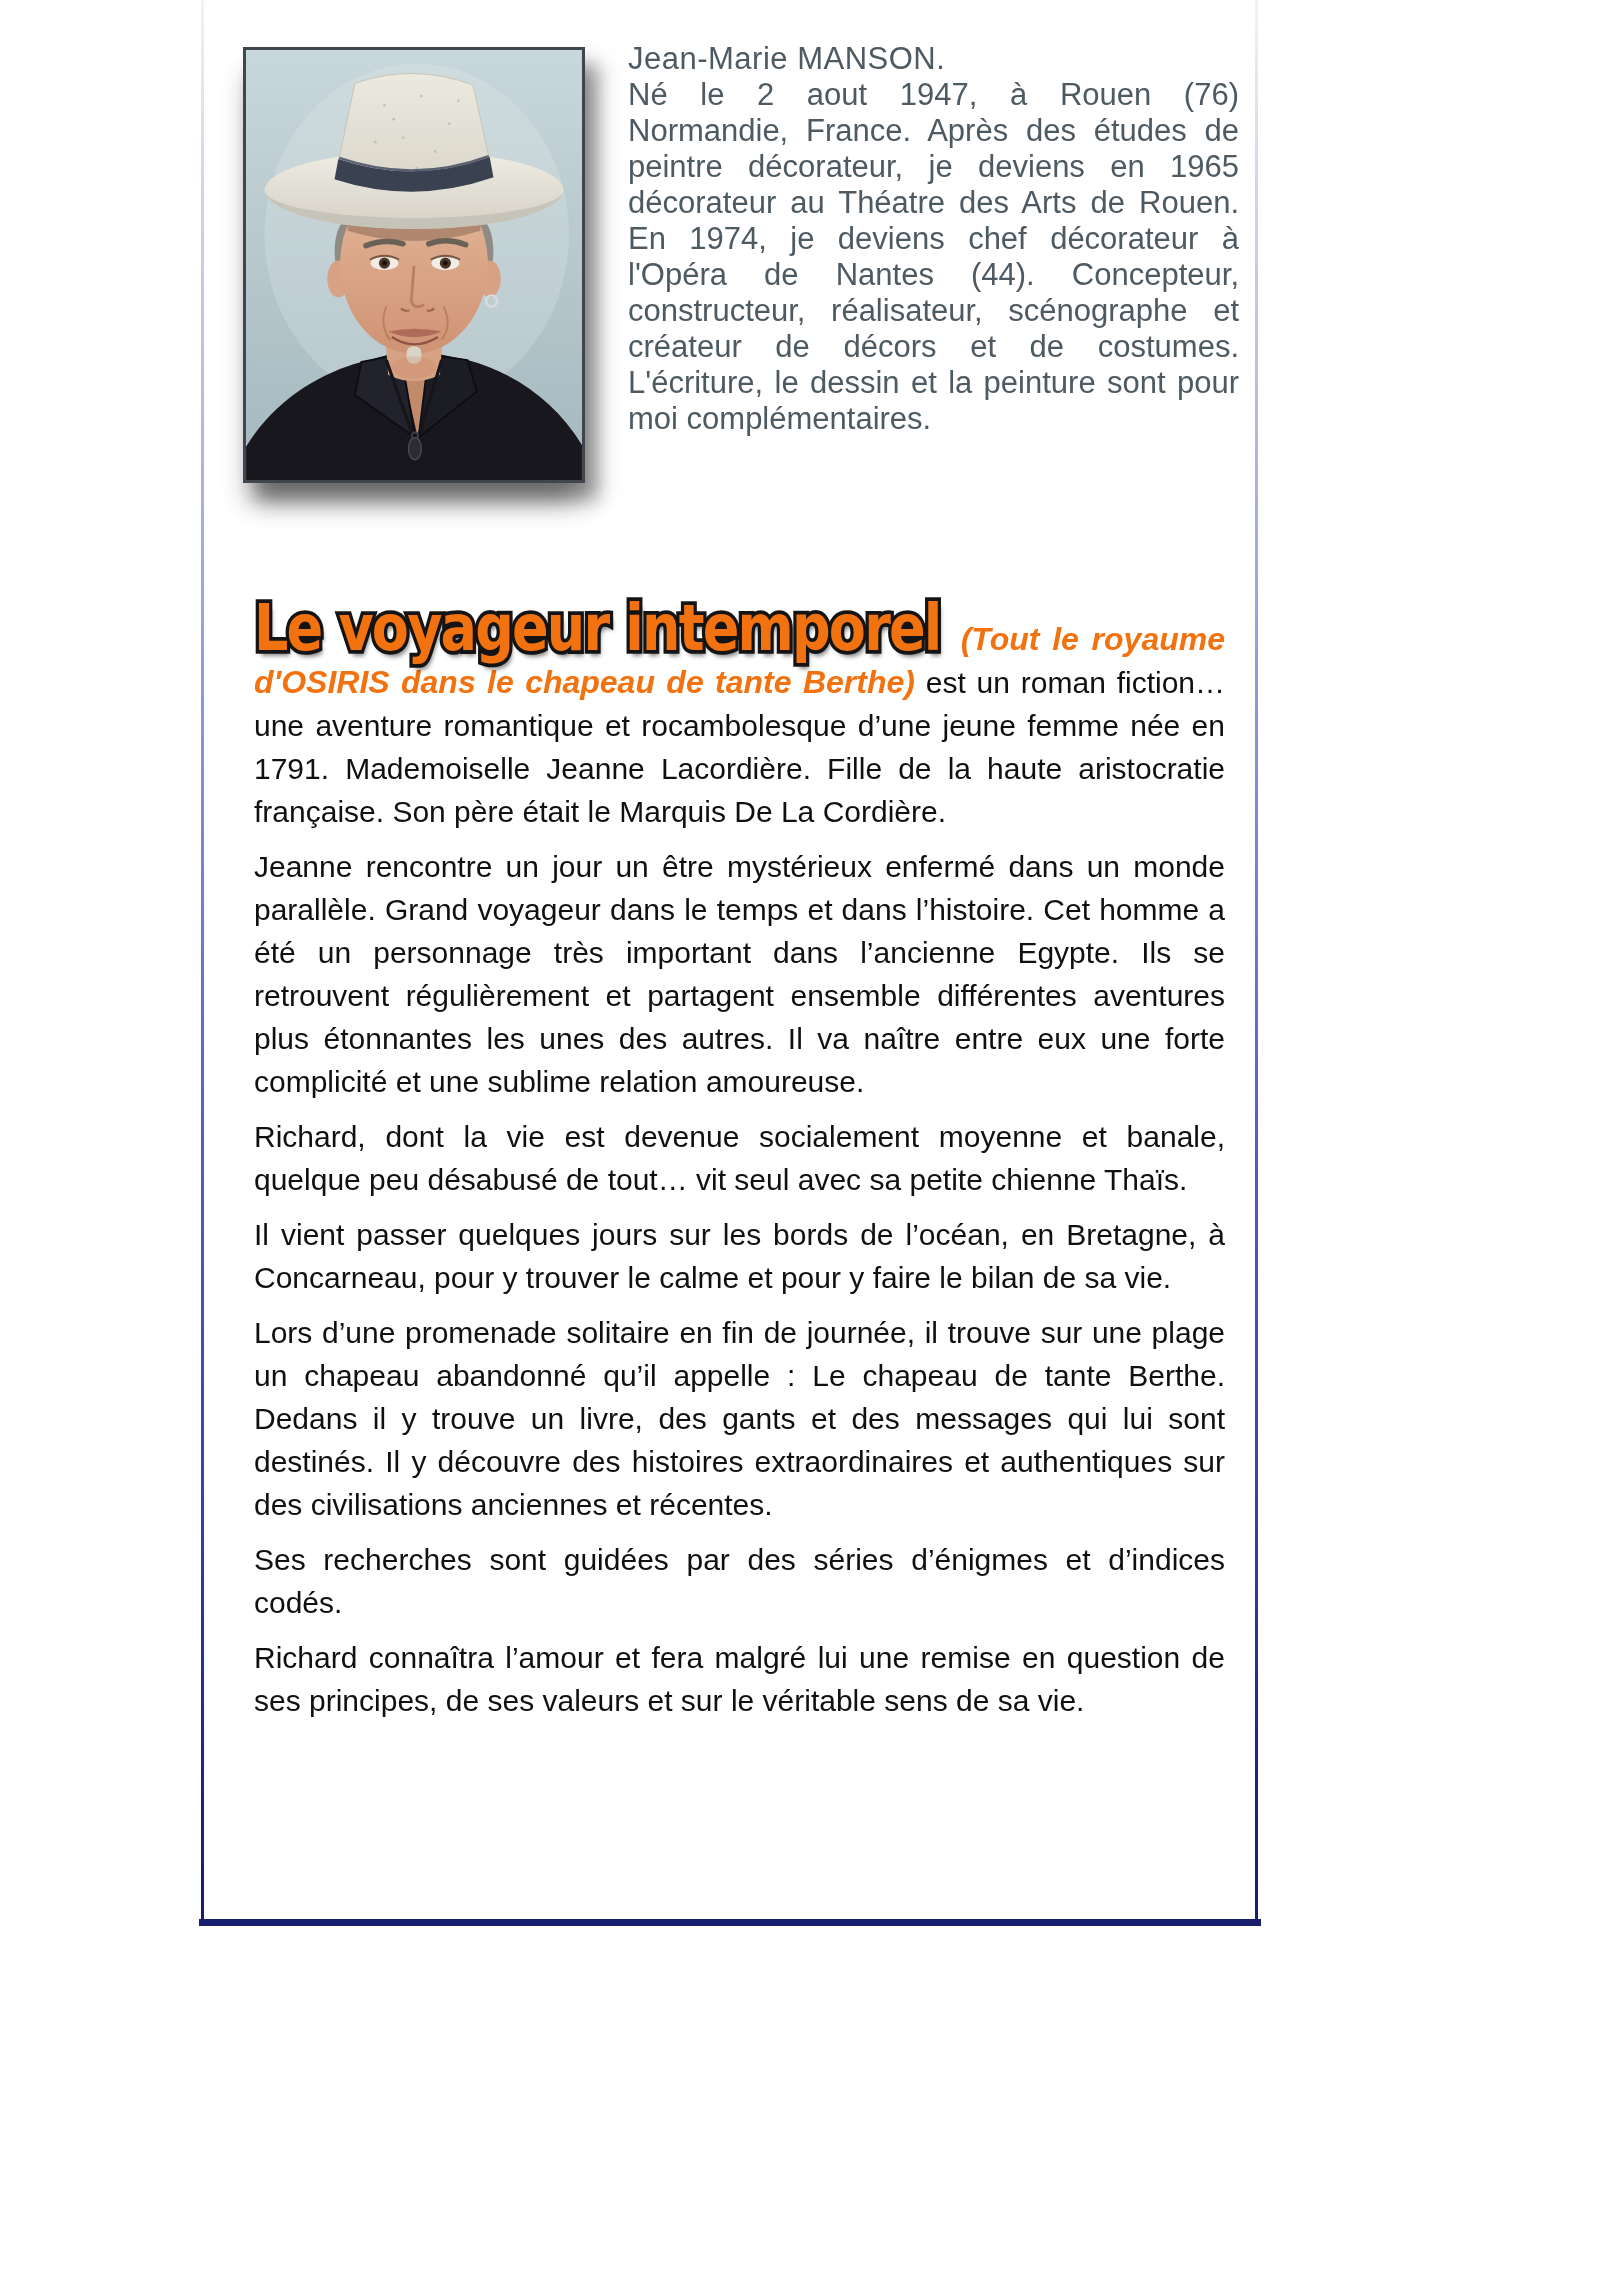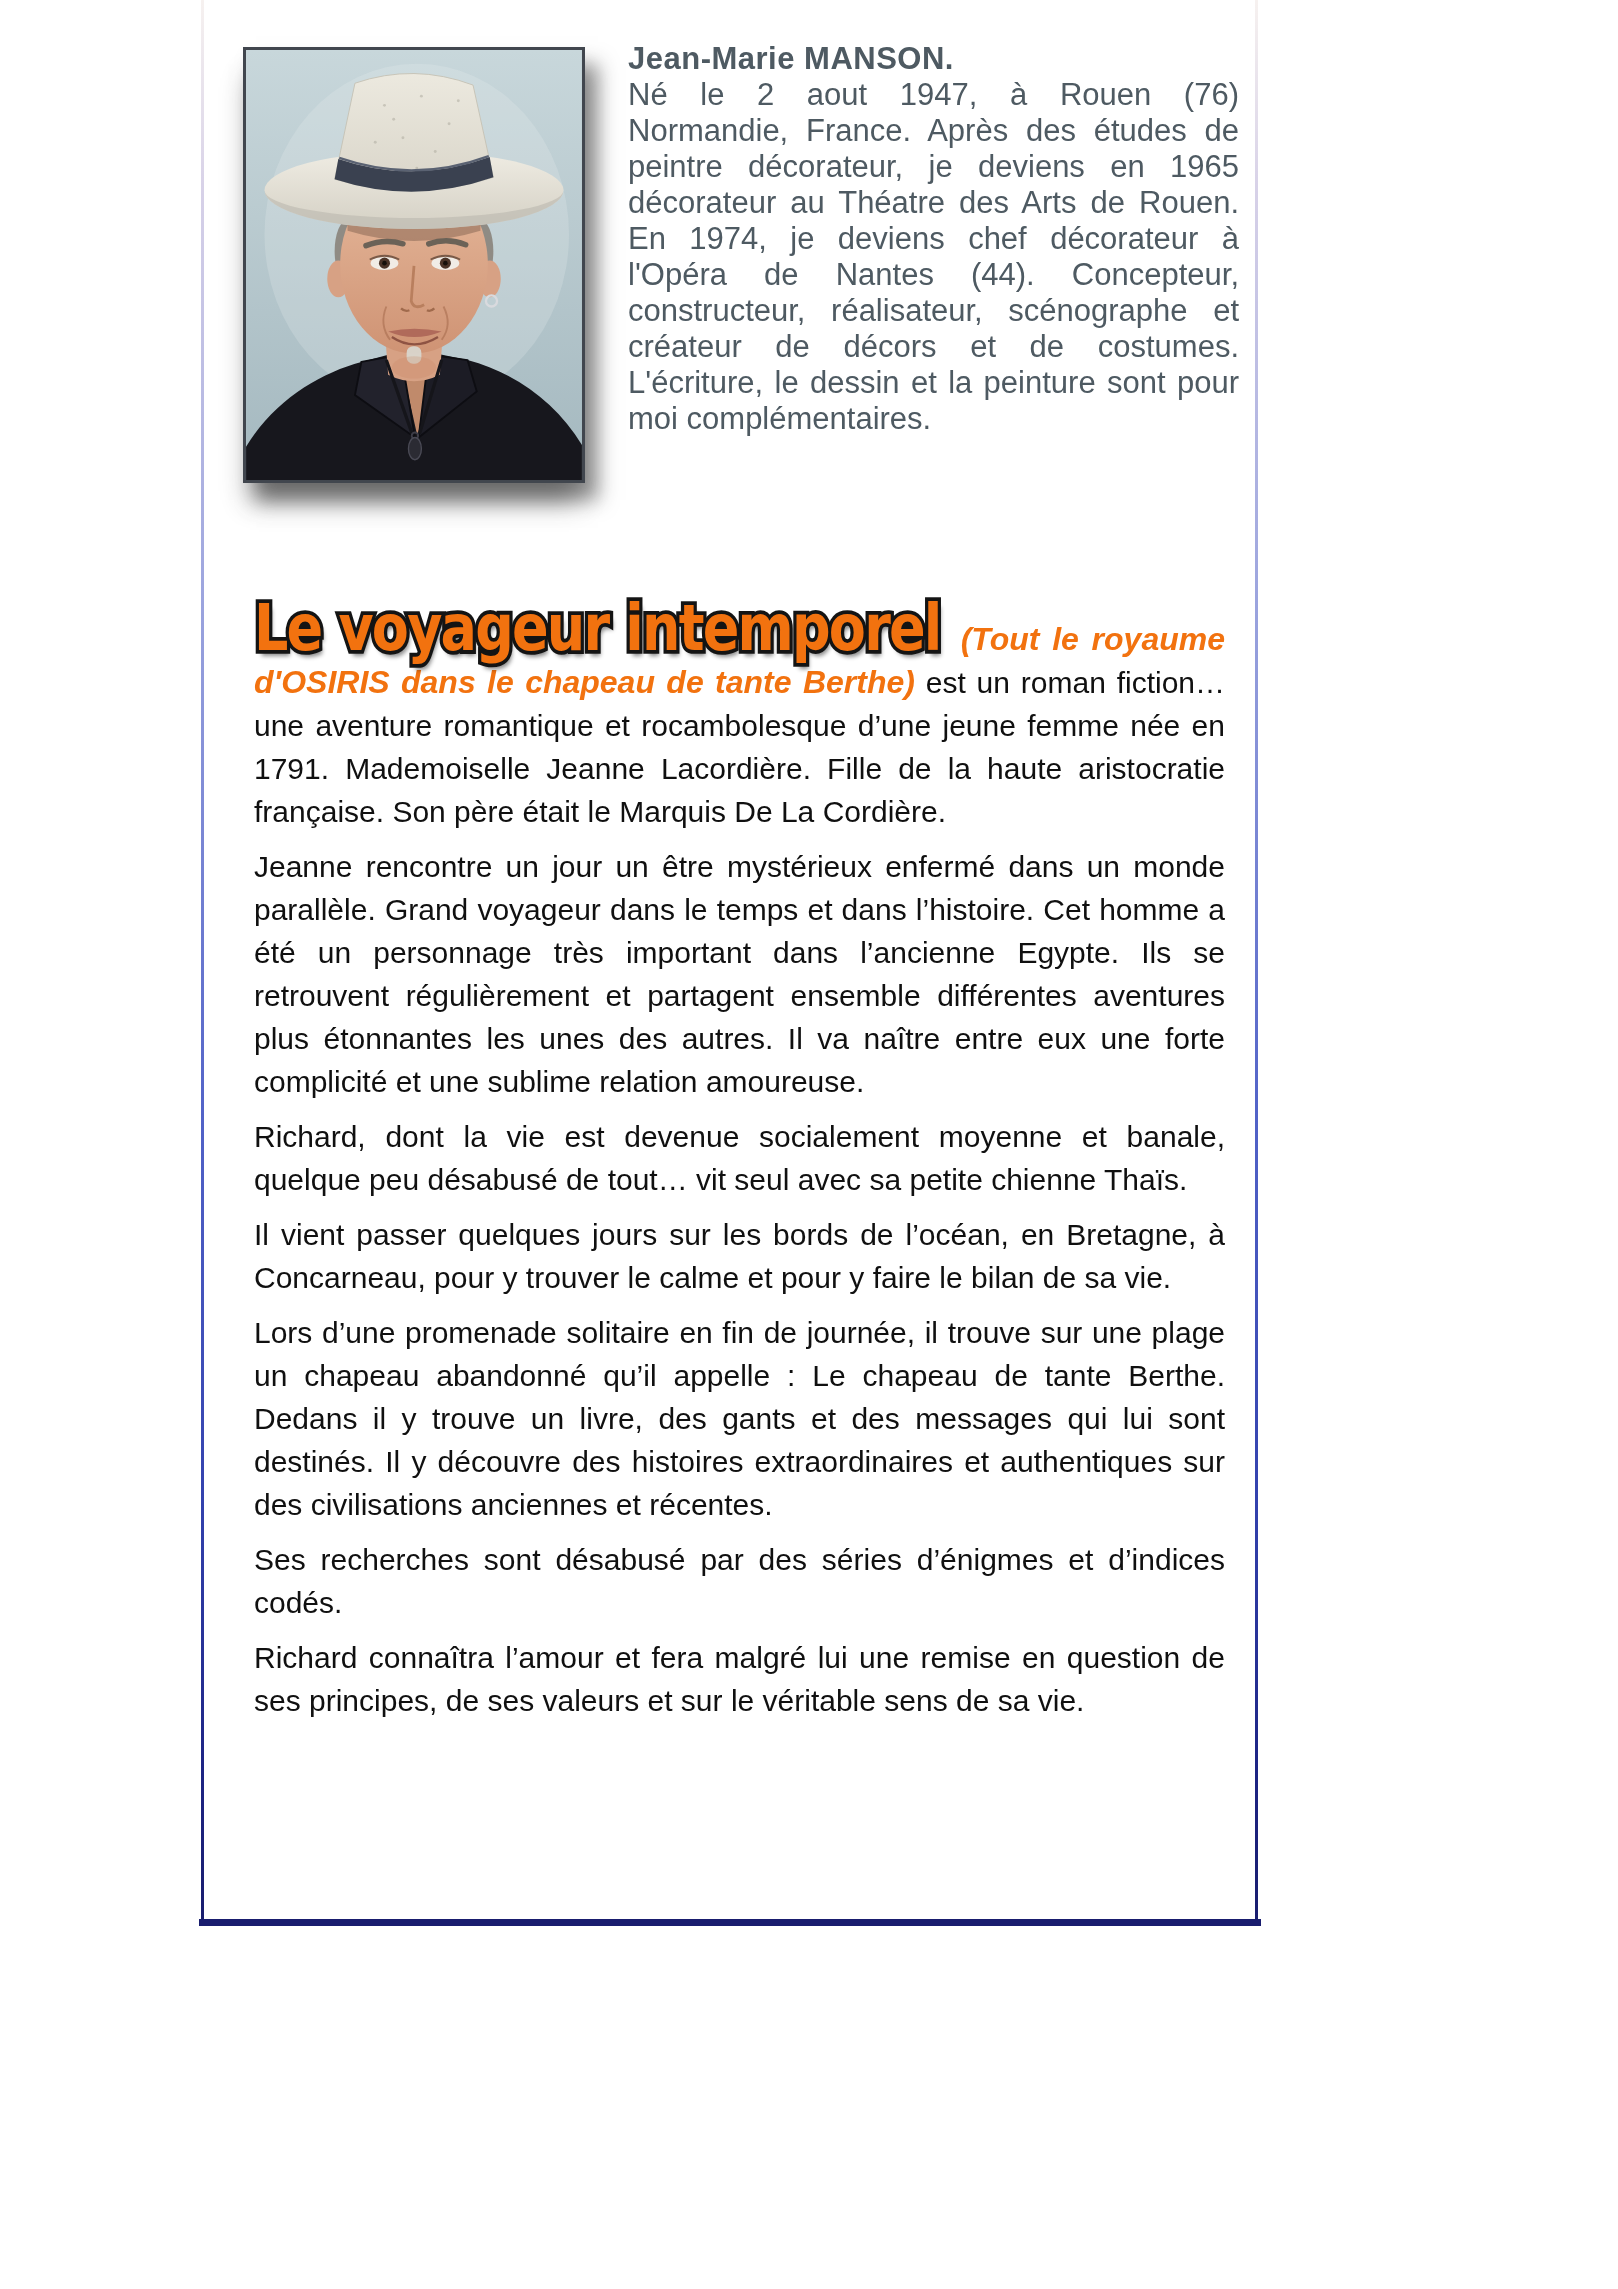--- a/index.html
+++ b/index.html
@@ -31,21 +31,21 @@
                 inset 1.8px 1.8px 0 rgba(255,255,255,.35), inset -1.8px -1.8px 0 rgba(0,0,0,.25);
   }
   .photo svg { display:block; width:100%; height:100%; }
 
   
   .bio {
     position:absolute; left:628px; top:41px; width:611px;
     color:var(--bio-text,#4e5a62); font-size:31px; line-height:36px;
     text-align:justify; hyphens:manual; -webkit-hyphens:manual;
   }
-  .bio-name { display:block; font-weight:bold; letter-spacing:0.5px; }
+  .bio-name { display:block; font-weight:normal; letter-spacing:0.5px; }
 
   
   .body-text {
     position:absolute; left:242px; top:593px; width:995px;
     font-size:30px; line-height:43px; text-align:justify; color:#101010;
     hyphens:manual;
   }
   .body-text p { margin:12px; }
   .body-text p.gap-before { margin-top:41px; }
 
@@ -180,18 +180,18 @@
   </div>
 
   <div class="body-text">
     <p>
       <span class="wordart"><span class="stroke" aria-hidden="true">Le voyageur intemporel</span><span class="fill">Le voyageur intemporel</span></span><span class="orange-italic"> (Tout le royaume d'OSIRIS dans le chapeau de tante Berthe)</span><span> est un roman fiction… une aventure romantique et rocambolesque d’une jeune femme née en 1791. Mademoiselle Jeanne Lacordière. Fille de la haute aristocratie française. Son père était le Marquis De La Cordière.</span>
     </p>
     <p>Jeanne rencontre un jour un être mystérieux enfermé dans un monde parallèle. Grand voyageur dans le temps et dans l’histoire. Cet homme a été un personnage très important dans l’ancienne Egypte. Ils se retrouvent régulièrement et partagent ensemble différentes aventures plus étonnantes les unes des autres. Il va naître entre eux une forte complicité et une sublime relation amoureuse.</p>
     <p>Richard, dont la vie est devenue socialement moyenne et banale, quelque peu désabusé de tout… vit seul avec sa petite chienne Thaïs.</p>
     <p>Il vient passer quelques jours sur les bords de l’océan, en Bretagne, à Concarneau, pour y trouver le calme et pour y faire le bilan de sa vie.</p>
     <p>Lors d’une promenade solitaire en fin de journée, il trouve sur une plage un chapeau abandonné qu’il appelle : Le chapeau de tante Berthe. Dedans il y trouve un livre, des gants et des messages qui lui sont destinés. Il y découvre des histoires extraordinaires et authentiques sur des civilisations anciennes et récentes.</p>
-    <p>Ses recherches sont désabusé par des séries d’énigmes et d’indices codés.</p>
+    <p>Ses recherches sont guidées par des séries d’énigmes et d’indices codés.</p>
     <p>Richard connaîtra l’amour et fera malgré lui une remise en question de ses principes, de ses valeurs et sur le véritable sens de sa vie.</p>
   </div>
 
 </div>
 
 
 </body></html>

